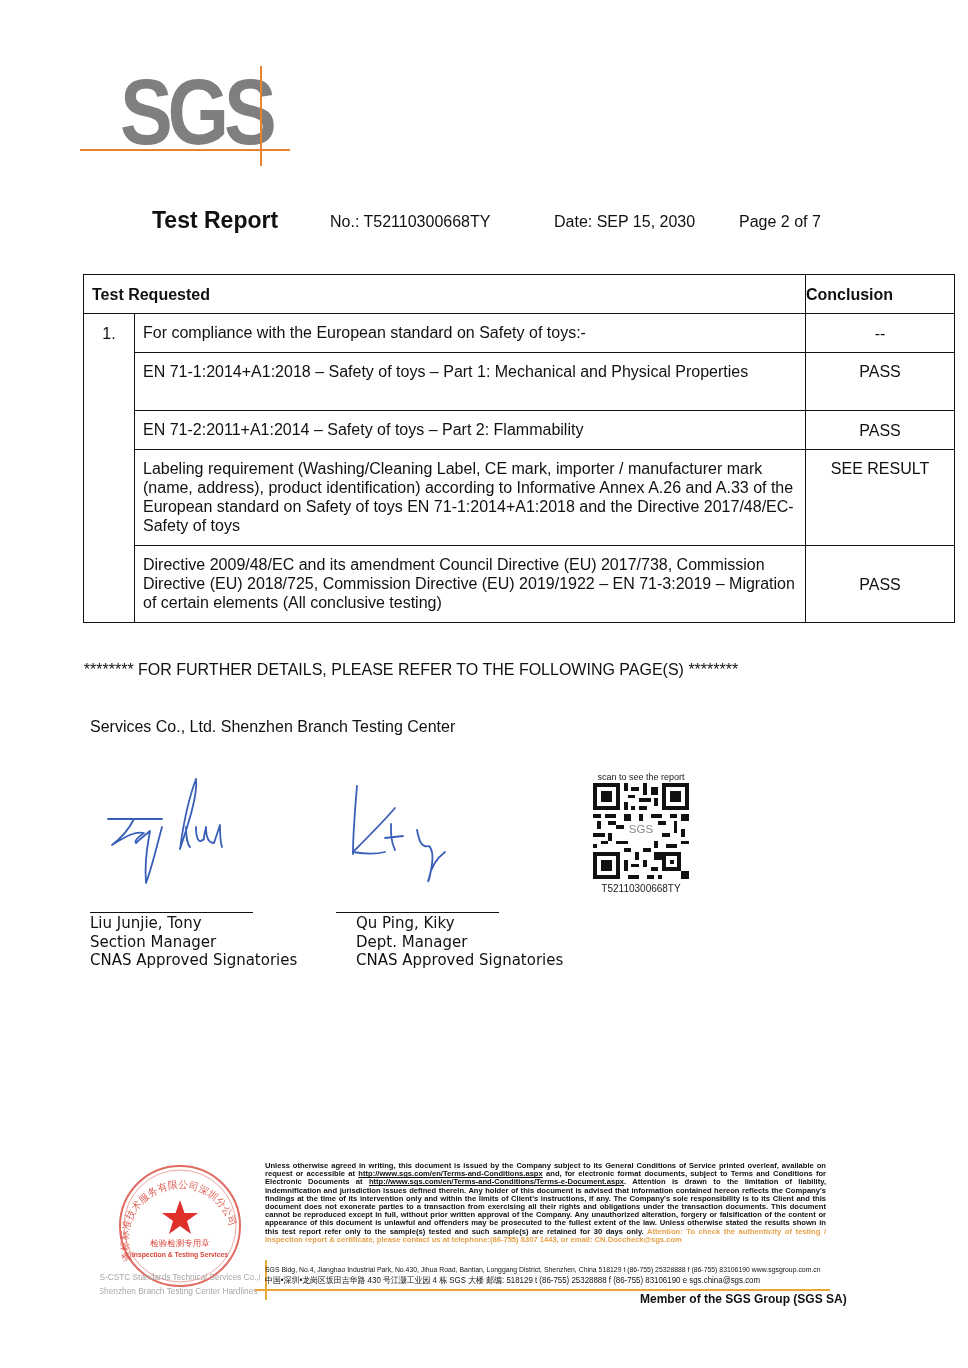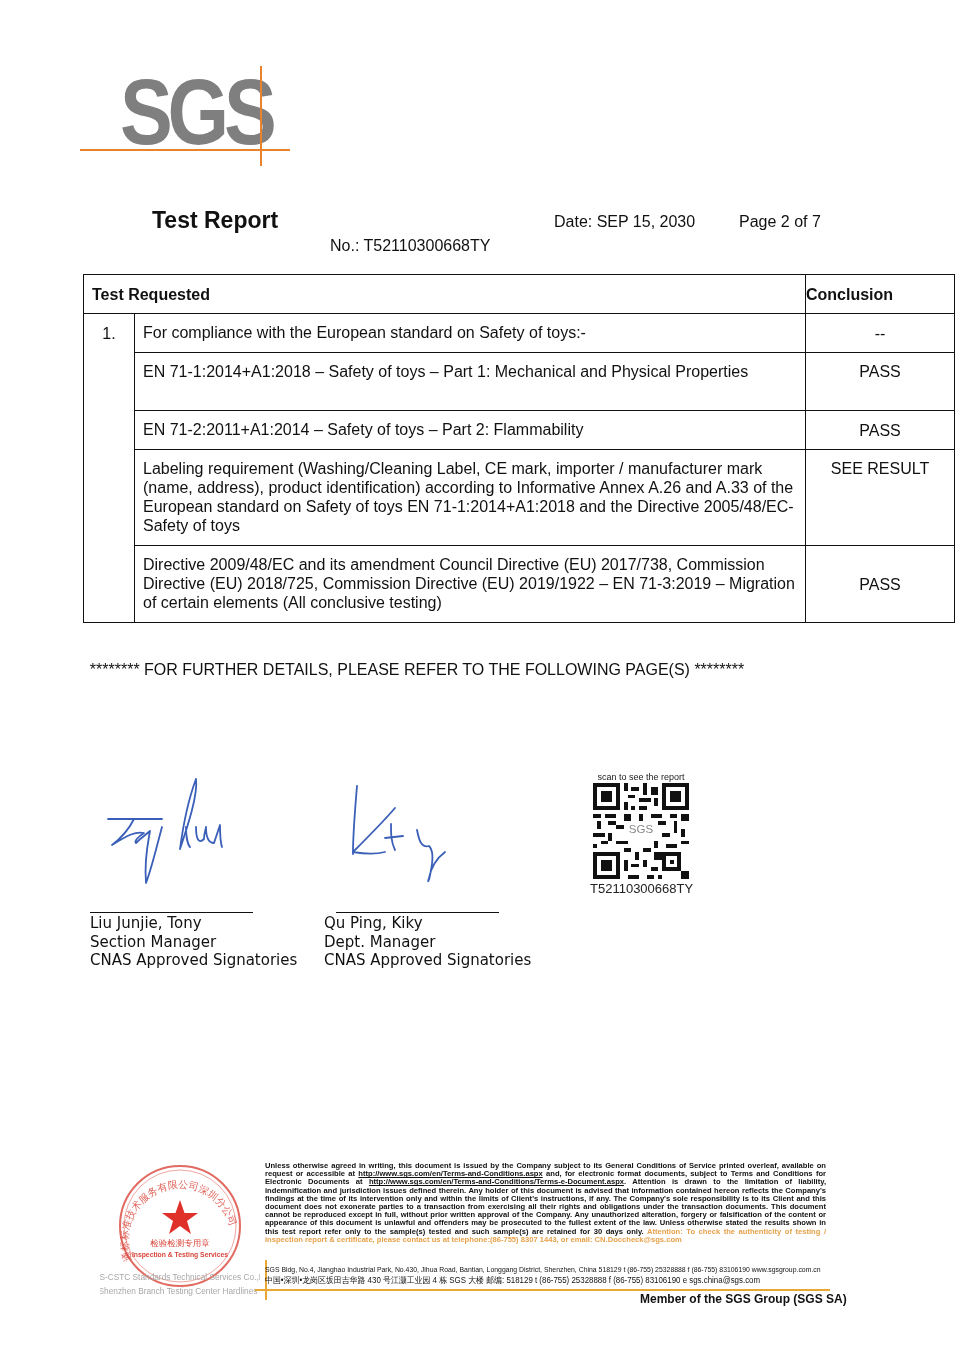--- a/index.html
+++ b/index.html
@@ -10,51 +10,51 @@
   
   .logo { left: 80px; top: 66px; width: 212px; height: 100px; }
   .logo-text { position: absolute; left: 40px; top: 0px; font-family: "Liberation Sans", sans-serif;
                font-weight: bold; font-size: 92px; letter-spacing: -6px; color: #7f7f80;
                line-height: 1; transform: scaleX(0.86); transform-origin: left top; }
   .logo-hline { position: absolute; left: 0; top: 83px; width: 210px; height: 1.5px; background: #e8822d; }
   .logo-vline { position: absolute; left: 180px; top: 0px; width: 1.5px; height: 100px; background: #e8822d; }
 
   
   .hdr-title { left: 152px; top: 207px; font-size: 23px; font-weight: bold; }
-  .hdr-no { left: 330px; top: 213px; font-size: 16px; margin-top: 24px; }
+  .hdr-no { left: 330px; top: 213px; font-size: 16px; }
   .hdr-date { left: 554px; top: 213px; font-size: 16px; }
   .hdr-page { left: 739px; top: 213px; font-size: 16px; }
 
   
   .tbl { left: 83px; top: 274px; width: 872px; border-collapse: collapse; position: absolute; font-size: 16px; }
   .tbl td, .tbl th { border: 1px solid #111; padding: 0; vertical-align: middle; line-height: 19px; }
   .tbl th { font-weight: bold; text-align: left; height: 38px; }
   .th-test { padding-left: 8px !important; }
   .th-concl { text-align: right; }
   .col-num { width: 50px; text-align: center; vertical-align: top !important; padding-top: 10px !important; }
   .col-desc { padding: 9px 8px 9px 8px !important; vertical-align: top !important; margin-left: 8px; }
   .col-concl { width: 148px; text-align: center; }
   .concl-top { vertical-align: top !important; padding-top: 9px !important; }
 
-  .further { left: 0; width: 812px; top: 661px; text-align: center; font-size: 16px; padding-left: 10px; }
+  .further { left: 0; width: 812px; top: 661px; text-align: center; font-size: 16px; padding-left: 4px; }
   .further span { position: relative; left: 1px; }
 
   .signed { left: 90px; top: 717px; font-size: 16px; line-height: 19px; }
 
   .sig1 { left: 100px; top: 775px; width: 140px; height: 115px; }
   .sig2 { left: 345px; top: 780px; width: 115px; height: 110px; }
 
   .sigline1 { left: 90px; top: 912px; width: 163px; height: 1px; background: #111; }
   .sigline2 { left: 336px; top: 912px; width: 163px; height: 1px; background: #111; }
   .signer1 { left: 90px; top: 914px; font-size: 16px; line-height: 18.5px; font-family: "DejaVu Sans", sans-serif; font-size: 15px; }
-  .signer2 { left: 324px; top: 914px; font-size: 16px; line-height: 18.5px; font-family: "DejaVu Sans", sans-serif; font-size: 15px; }
+  .signer2 { left: 356px; top: 914px; font-size: 16px; line-height: 18.5px; font-family: "DejaVu Sans", sans-serif; font-size: 15px; }
 
   .qr-wrap { left: 590px; top: 772px; width: 102px; text-align: center; }
   .qr-label { font-size: 9px; color: #222; line-height: 10px; }
-  .qr-code { font-size: 13px; color: #222; line-height: 10px; }
+  .qr-code { font-size: 10px; color: #222; line-height: 10px; }
   .qr-box { width: 96px; height: 96px; margin: 1px auto; position: relative; }
 
   
   .stamp { left: 100px; top: 1160px; width: 160px; height: 140px; }
   .legal { left: 265px; top: 1162px; width: 561px; font-size: 7.6px; line-height: 8.2px;
            font-weight: bold; text-align: justify; color: #111; font-family: "Liberation Sans", sans-serif; }
   .legal a { color: #111; text-decoration: underline; }
   .legal .orange { color: #e8a14a; margin-top: 40px; }
   .addr-wrap { left: 265px; top: 1264px; width: 565px; }
   .addr { font-size: 7.4px; line-height: 11px; white-space: nowrap; color: #111; transform: scaleX(0.93); transform-origin: left; }
@@ -90,33 +90,34 @@
   </tr>
   <tr style="height:58px;">
     <td class="col-desc">EN 71-1:2014+A1:2018 – Safety of toys – Part 1: Mechanical and Physical Properties</td>
     <td class="col-concl concl-top">PASS</td>
   </tr>
   <tr style="height:39px;">
     <td class="col-desc">EN 71-2:2011+A1:2014 – Safety of toys – Part 2: Flammability</td>
     <td class="col-concl">PASS</td>
   </tr>
   <tr style="height:96px;">
-    <td class="col-desc">Labeling requirement (Washing/Cleaning Label, CE mark, importer / manufacturer mark (name, address), product identification) according to Informative Annex A.26 and A.33 of the European standard on Safety of toys EN 71-1:2014+A1:2018 and the Directive 2005/48/EC-Safety of toys</td>
+    <td class="col-desc">Labeling requirement (Washing/Cleaning Label, CE mark, importer / manufacturer mark (name, address), product identification) according to Informative Annex A.26 and A.33 of the European standard on Safety of toys EN 71-1:2014+A1:2018 and the Directive 2017/48/EC-Safety of toys</td>
     <td class="col-concl concl-top">SEE RESULT</td>
   </tr>
   <tr style="height:77px;">
     <td class="col-desc">Directive 2009/48/EC and its amendment Council Directive (EU) 2017/738, Commission Directive (EU) 2018/725, Commission Directive (EU) 2019/1922 – EN 71-3:2019 – Migration of certain elements (All conclusive testing)</td>
     <td class="col-concl">PASS</td>
   </tr>
 </tbody>
   </table>
 
 <div class="abs further"><span>******** FOR FURTHER DETAILS, PLEASE REFER TO THE FOLLOWING PAGE(S) ********</span></div>
 
 <div class="abs signed">
+  <div>Services Co., Ltd. Shenzhen Branch Testing Center</div>
 </div>
 
 <svg class="abs sig1" viewBox="0 0 140 115">
   <g fill="none" stroke="#3a5fb8" stroke-width="1.8" stroke-linecap="round" stroke-linejoin="round">
     <path d="M8 44 L62 44"></path>
     <path d="M34 44 C28 56 20 64 12 70 C28 60 36 56 44 58 C38 62 34 66 36 68 C42 62 48 58 50 56 C48 68 44 84 46 108 C52 92 56 74 62 52"></path>
     <path d="M96 4 C90 20 84 44 80 74 C88 50 98 20 96 4"></path>
     <path d="M86 52 C86 62 88 70 90 72"></path>
     <path d="M96 52 C96 62 98 70 104 64 C104 58 106 54 106 52 C106 60 108 68 114 68 C116 62 118 56 120 50 C120 60 120 66 122 72"></path>
   </g>

